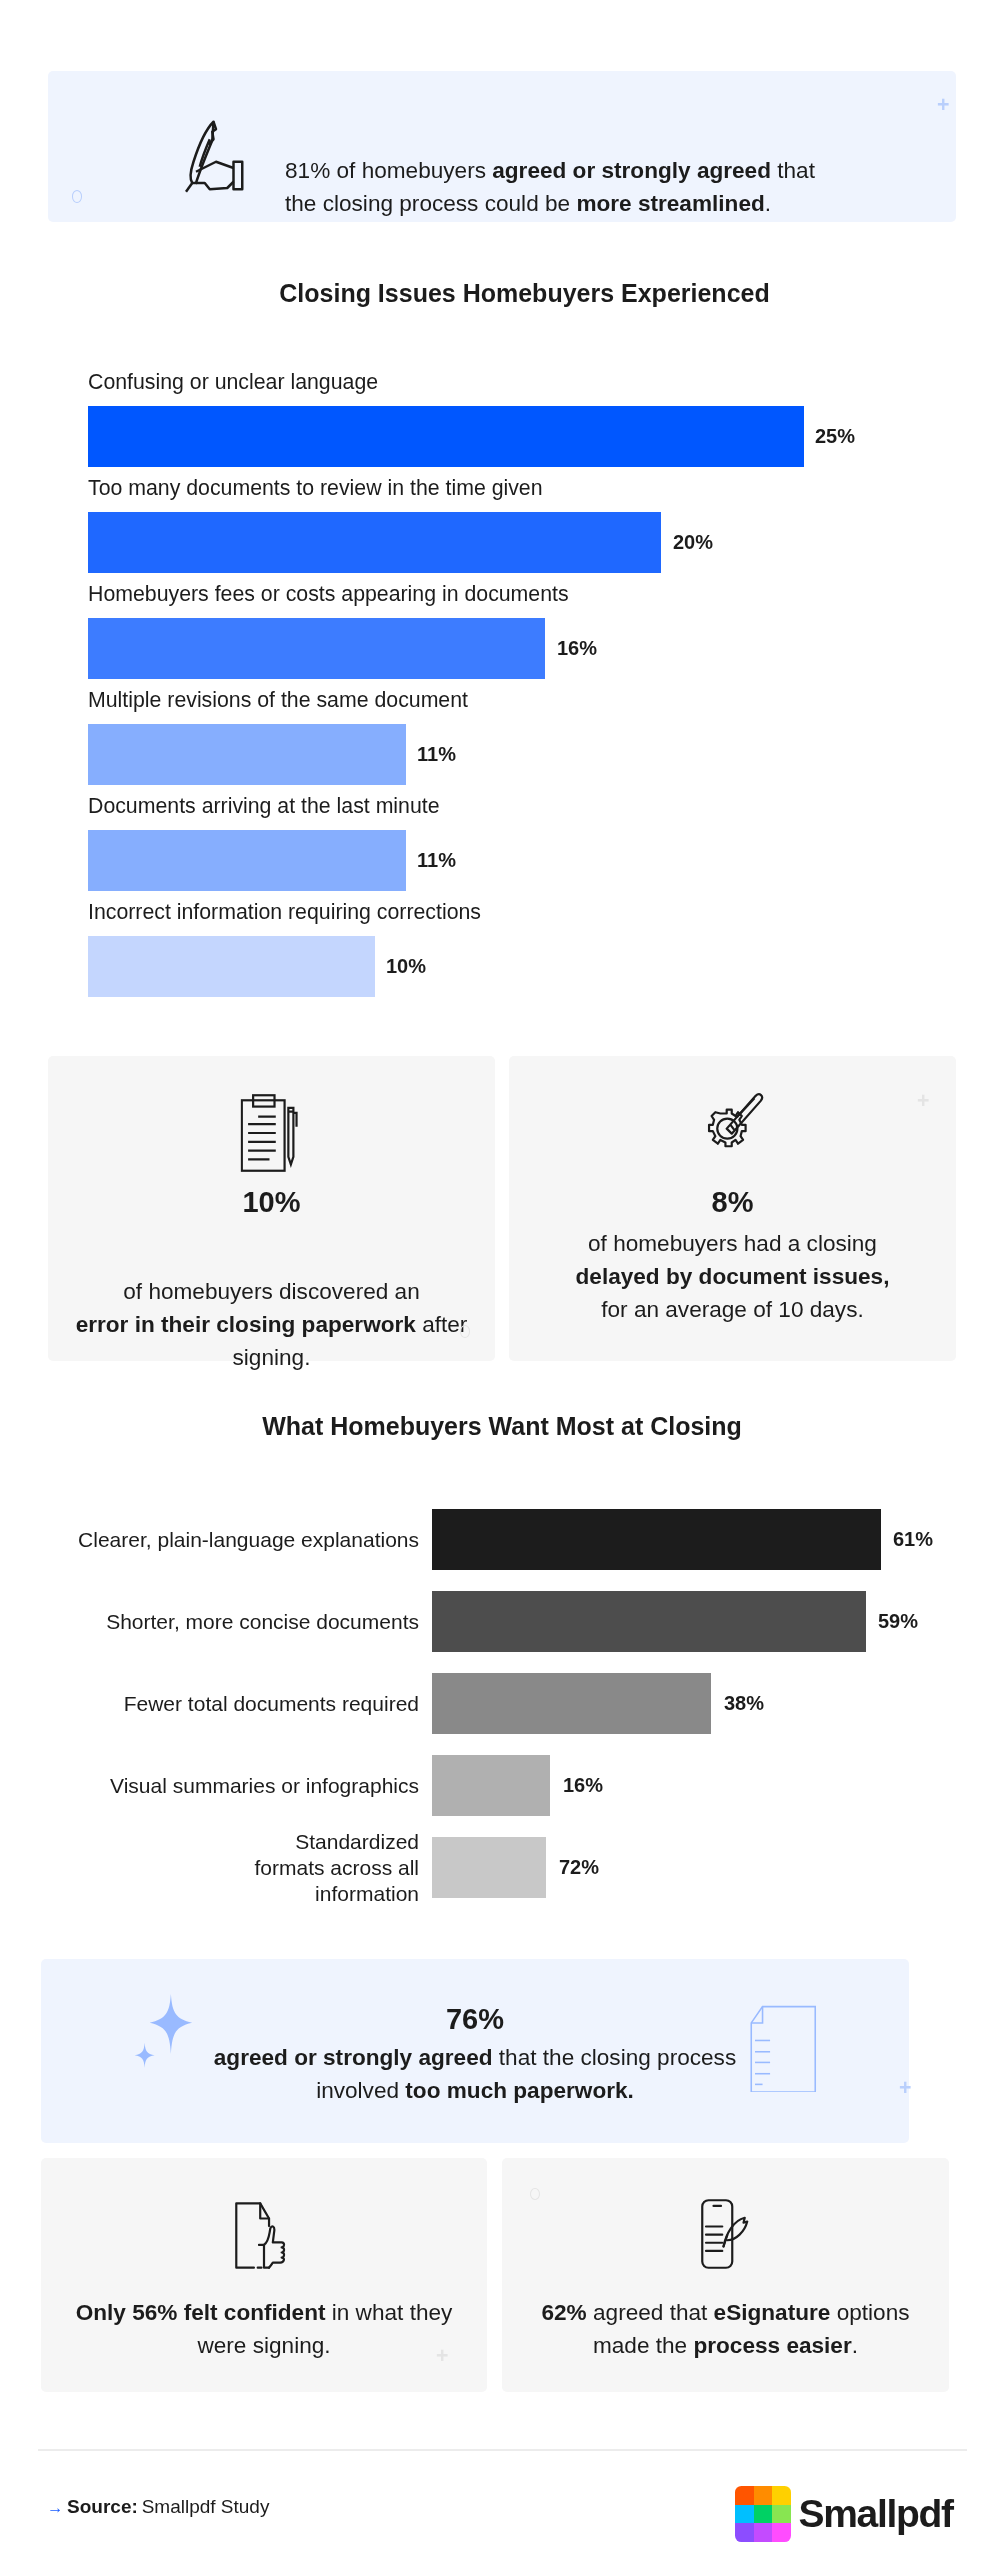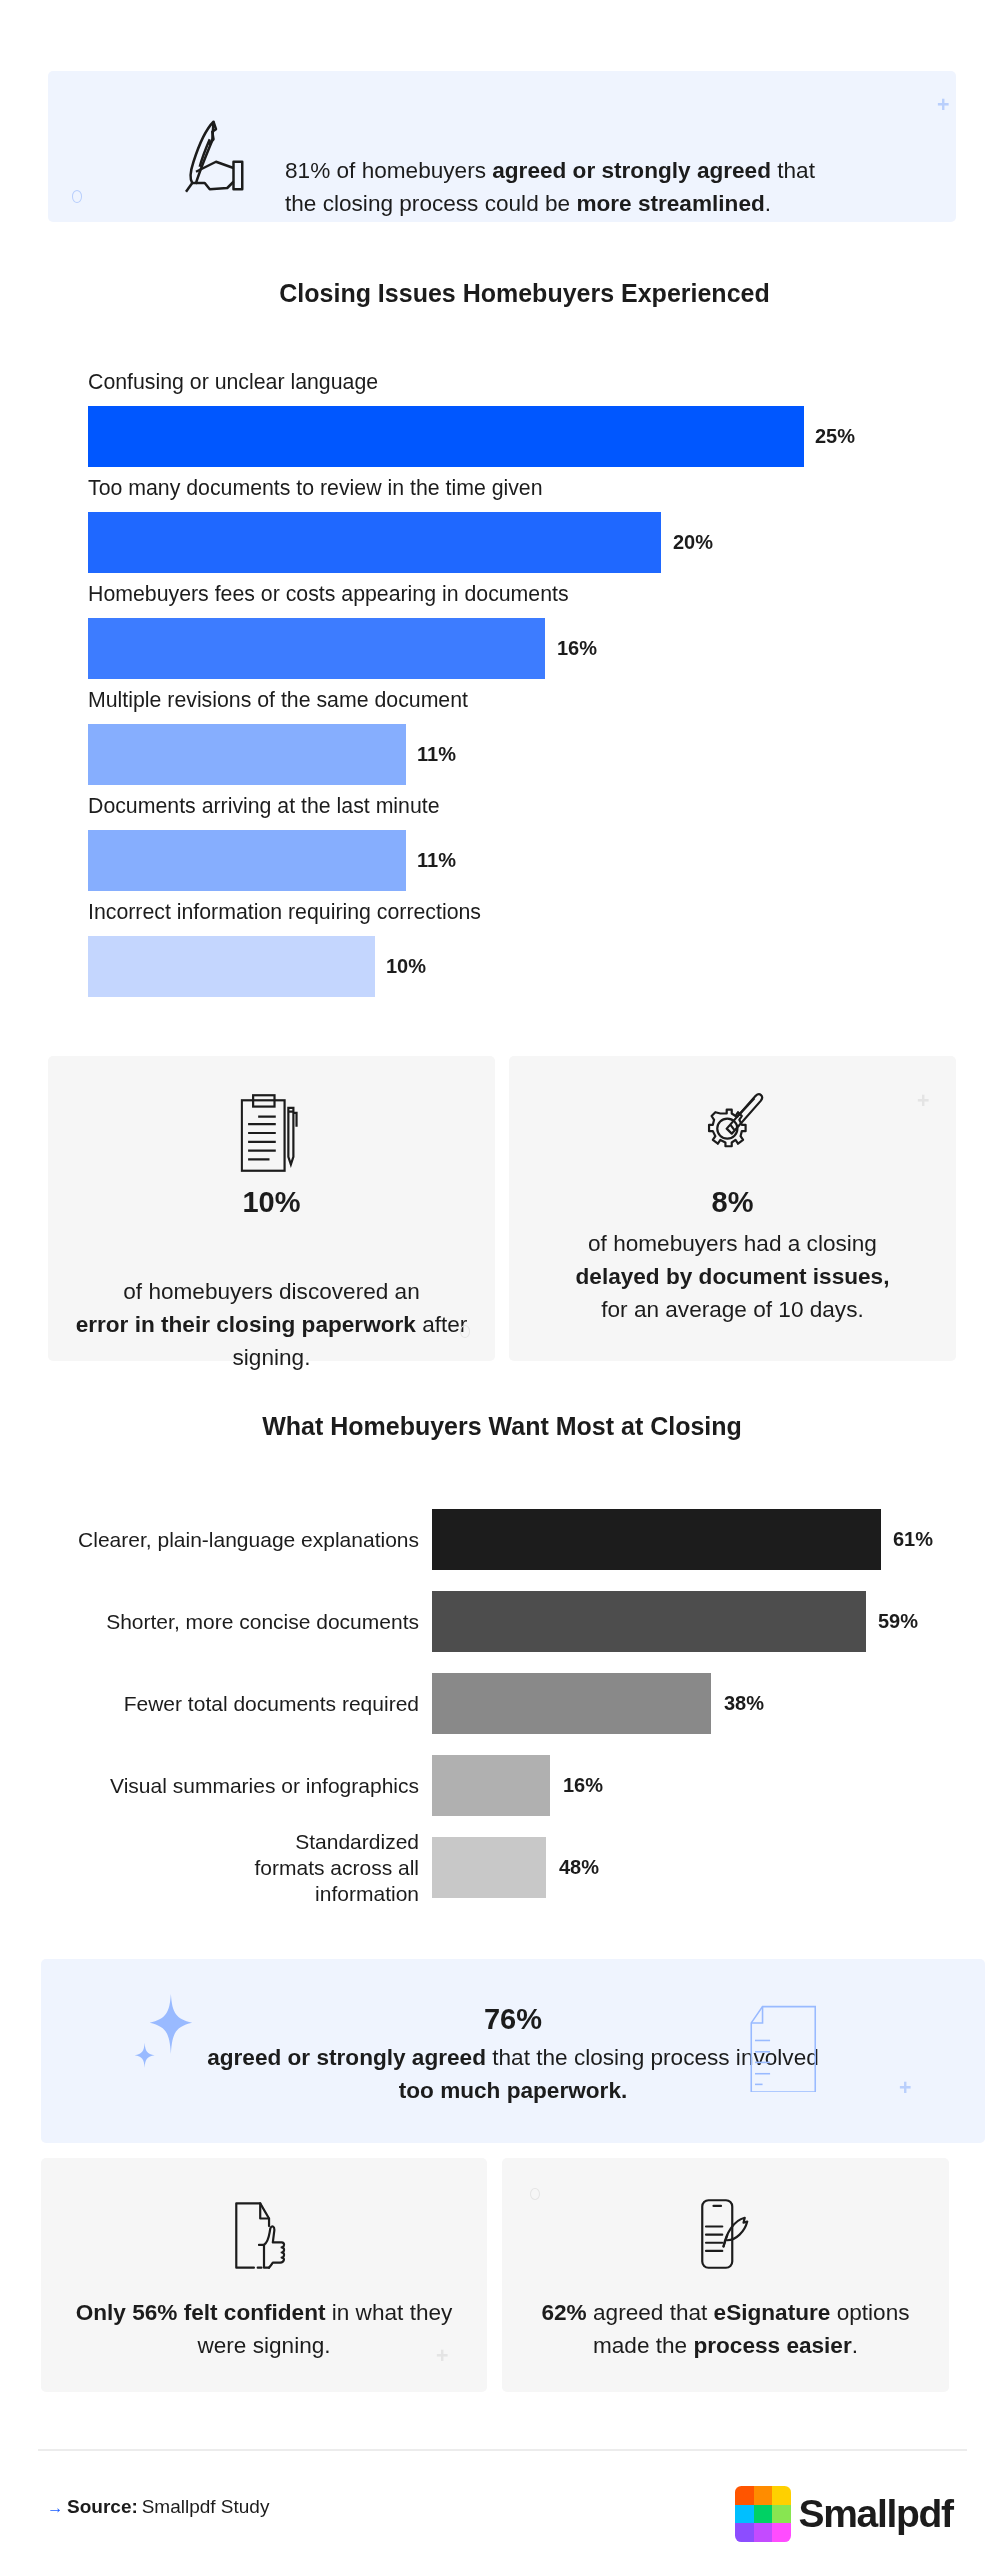--- a/index.html
+++ b/index.html
@@ -72,21 +72,21 @@
     font-size: 21px; line-height: 26px; color: #1c1c1c;
   }
   .chart2 .bar { position: absolute; left: 432px; top: 0; height: 61px; }
   .chart2 .value {
     position: absolute; top: 0; height: 61px; line-height: 61px;
     font-size: 20px; font-weight: 700; color: #1c1c1c;
   }
 
   
   .callout-mid {
-    position: absolute; left: 41px; top: 1959px; width: 944px; height: 184px;
+    position: absolute; left: 41px; top: 1959px; width: 868px; height: 184px;
     background: #eff4fe; border-radius: 5px;
   }
   .callout-mid .big {
     position: absolute; left: 0; right: 0; top: 44px; text-align: center;
     font-size: 29px; font-weight: 700;
   }
   .callout-mid .desc {
     position: absolute; left: 151px; right: 151px; top: 82px; text-align: center;
     font-size: 22.6px; line-height: 33px;
   }
@@ -218,21 +218,21 @@
     <div class="value" style="left: 724px; text-align: center;">38%</div>
   </div>
   <div class="row">
     <div class="row-label">Visual summaries or infographics</div>
     <div class="bar" style="width: 118px; background: rgb(176, 176, 176);"></div>
     <div class="value" style="left: 563px;">16%</div>
   </div>
   <div class="row">
     <div class="row-label" style="padding-left:188px;">Standardized formats across all information</div>
     <div class="bar" style="width: 114px; background: rgb(200, 200, 200);"></div>
-    <div class="value" style="left: 559px;">48%</div>
+    <div class="value" style="left: 559px;">72%</div>
   </div>
 </div>
 
 <div class="callout-mid">
   <svg style="position:absolute; left:91px; top:35px;" width="69" height="75" viewBox="0 0 110 120" fill="#99baff">
     <path d="M62 0 C 64 30, 70 40, 96 46 C 70 52, 64 62, 62 96 C 60 62, 54 52, 28 46 C 54 40, 60 30, 62 0 Z"></path>
     <path d="M20 78 C 21 92, 24 96, 36 98 C 24 100, 21 104, 20 118 C 19 104, 16 100, 4 98 C 16 96, 19 92, 20 78 Z"></path>
   </svg>
   <div class="big">76%</div>
   <div class="desc">

